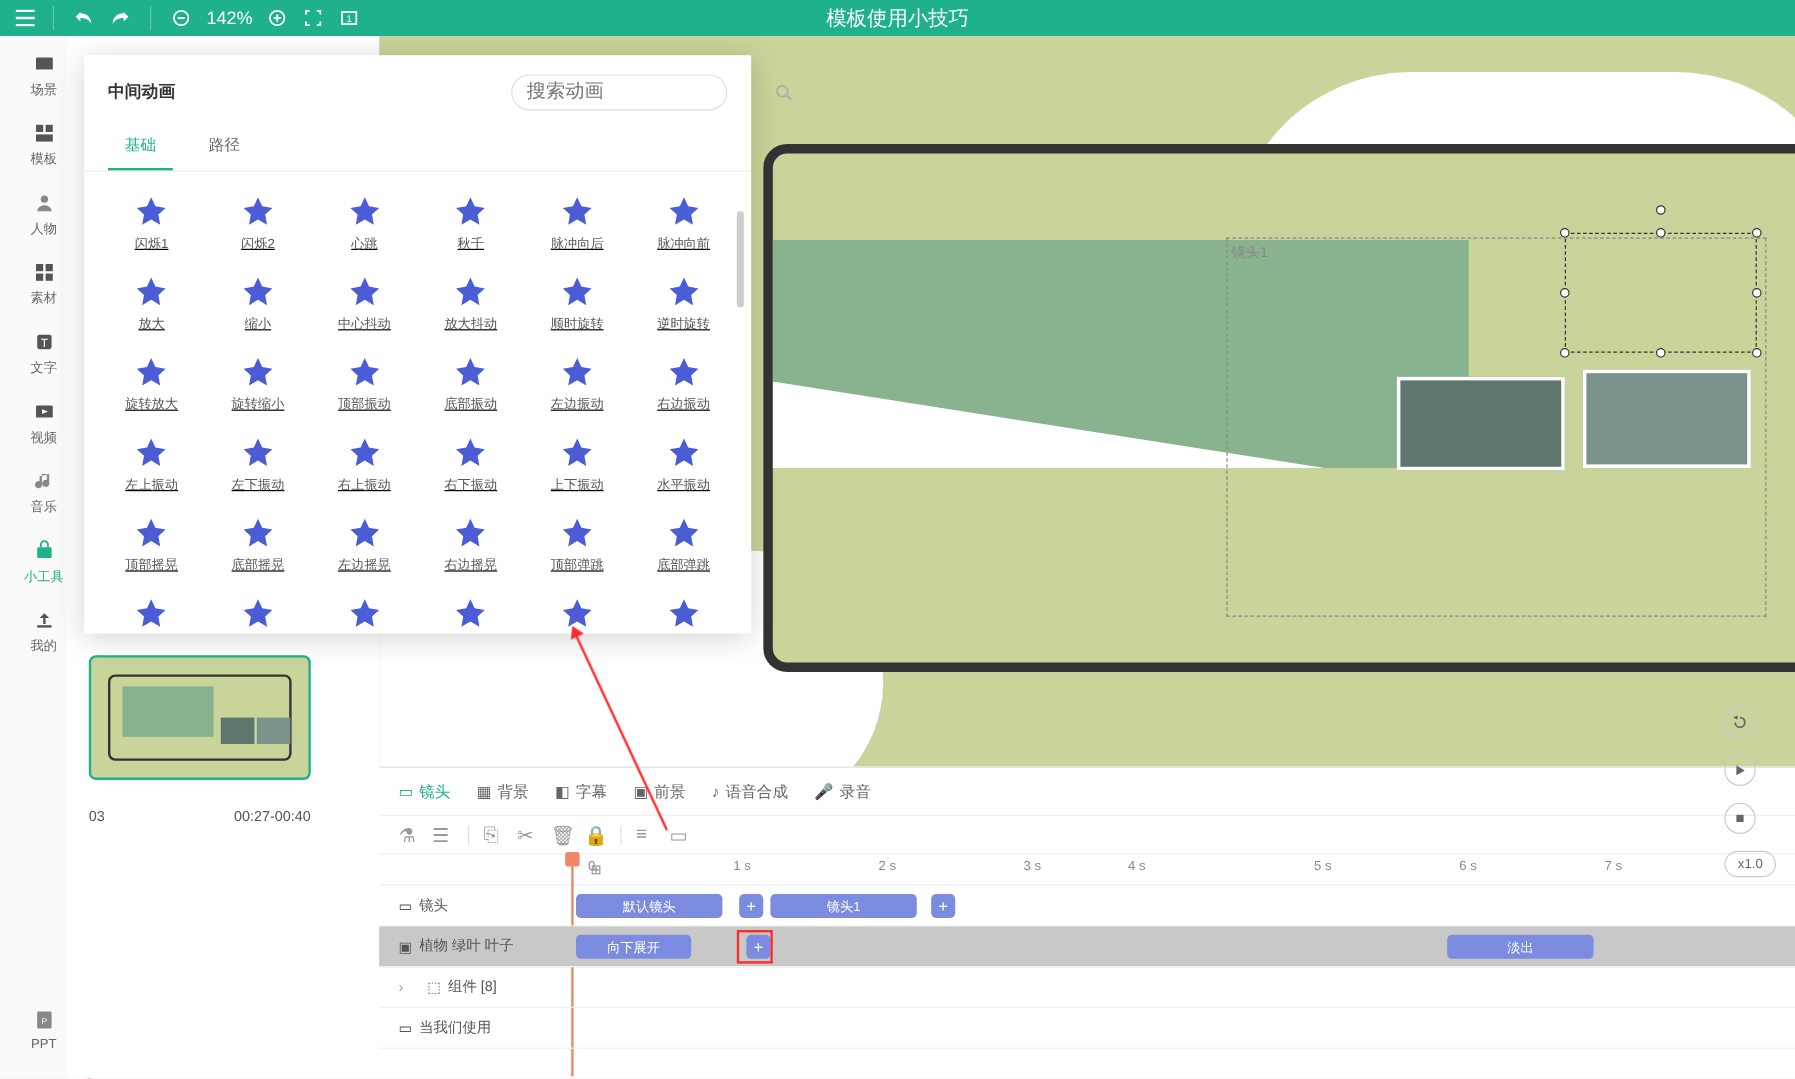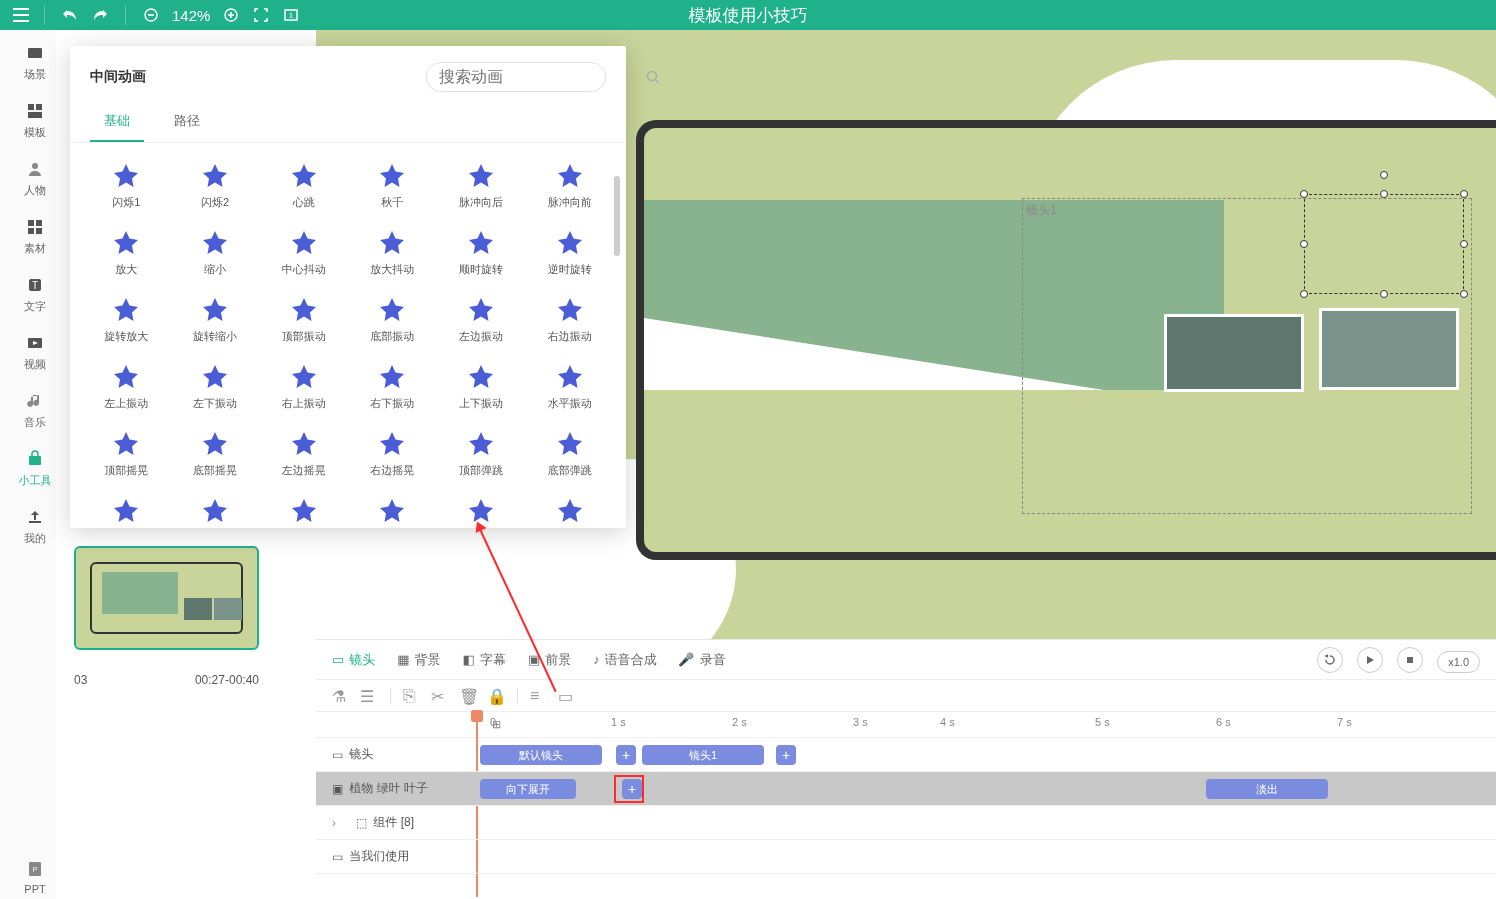--- a/index.html
+++ b/index.html
@@ -8,26 +8,26 @@
 
 .topbar { height: 30px; background: #1fb18a; display: flex; align-items: center; color: #fff; padding: 0 8px; }
 .topbar .menu-btn { width: 26px; height: 26px; display: flex; align-items: center; justify-content: center; cursor: pointer; }
 .topbar .menu-btn svg { fill: #fff; }
 .topbar .sep { width: 1px; height: 20px; background: rgba(255,255,255,0.3); margin: 0 10px; }
 .topbar .tb-btn { width: 24px; height: 24px; display: flex; align-items: center; justify-content: center; cursor: pointer; margin: 0 3px; }
 .topbar .zoom { font-size: 15px; margin: 0 6px; }
 .topbar .title { position: absolute; left: 50%; transform: translateX(-50%); font-size: 17px; }
 
 
-.sidebar { position: absolute; left: 0; top: 30px; width: 76px; bottom: 0; background: #fafafa; border-right: 6px solid #b91c1c; display: flex; flex-direction: column; align-items: center; padding-top: 12px; }
+.sidebar { position: absolute; left: 0; top: 30px; width: 76px; bottom: 0; background: #fafafa; border-right: 3px solid #b91c1c; display: flex; flex-direction: column; align-items: center; padding-top: 12px; }
 .sidebar .item { width: 44px; display: flex; flex-direction: column; align-items: center; margin-bottom: 18px; cursor: pointer; color: #666; }
 .sidebar .item.active { color: #1fb18a; }
 .sidebar .item .ico { width: 22px; height: 22px; display: flex; align-items: center; justify-content: center; margin-bottom: 3px; }
 .sidebar .item .lbl { font-size: 11px; }
-.sidebar .bottom { margin-top: auto; margin-bottom: 4px; }
+.sidebar .bottom { margin-top: auto; margin-bottom: 23px; }
 
 
 .scenes { position: absolute; left: 56px; top: 30px; width: 260px; bottom: 0; background: #fff; padding: 18px; }
 .scenes .thumb { width: 185px; height: 104px; border: 2px solid #1fb18a; border-radius: 6px; background: #c8d49a; position: relative; margin-top: 498px; overflow: hidden; }
 .scenes .thumb .inner { position: absolute; left: 14px; top: 14px; right: 14px; bottom: 14px; border: 2px solid #333; border-radius: 6px; background: #c8d49a; }
 .scenes .thumb .inner .greenbox { position: absolute; left: 10px; top: 8px; width: 76px; height: 42px; background: #89b28f; }
 .scenes .thumb .inner .gray1 { position: absolute; left: 92px; top: 34px; width: 28px; height: 22px; background: #5d776f; }
 .scenes .thumb .inner .gray2 { position: absolute; left: 122px; top: 34px; width: 28px; height: 22px; background: #7a938a; }
 .scenes .meta { display: flex; justify-content: space-between; font-size: 12px; color: #555; margin-top: 23px; width: 185px; }
 
@@ -54,37 +54,37 @@
 
 .popup { position: absolute; left: 70px; top: 46px; width: 556px; height: 482px; background: #fff; border-radius: 0; box-shadow: 0 4px 24px rgba(0,0,0,0.18); z-index: 50; }
 .popup .hdr { display: flex; align-items: center; padding: 16px 20px 10px; }
 .popup .hdr .ttl { font-size: 14px; font-weight: 600; color: #333; }
 .popup .hdr .search { margin-left: auto; width: 180px; height: 30px; border: 1px solid #e0e0e0; border-radius: 16px; display: flex; align-items: center; padding: 0 12px; }
 .popup .hdr .search input { border: none; outline: none; flex: 1; font-size: 16px; color: #888; background: transparent; }
 .popup .hdr .search .sicon { color: #aaa; }
 .popup .tabs { display: flex; border-bottom: 1px solid #eee; padding: 0 20px; }
 .popup .tabs .tab { padding: 10px 14px; font-size: 13px; color: #666; cursor: pointer; border-bottom: 2px solid transparent; margin-right: 16px; }
 .popup .tabs .tab.active { color: #1fb18a; border-bottom-color: #1fb18a; }
-.popup .grid { padding: 10px 14px; display: grid; grid-template-columns: repeat(6, 1fr); gap: 4px; overflow-y: auto; height: 382px; }
+.popup .grid { padding: 10px 14px; display: grid; grid-template-columns: repeat(6, 1fr); gap: 4px; overflow-y: auto; height: 382px; text-decoration: underline; }
 .popup .cell { display: flex; flex-direction: column; align-items: center; padding: 6px 2px; cursor: pointer; border-radius: 4px; }
 .popup .cell .star { width: 34px; height: 34px; display: flex; align-items: center; justify-content: center; color: #4b5dd6; }
 .popup .cell .nm { font-size: 11px; color: #555; margin-top: 2px; white-space: nowrap; }
 .popup .scrollbar { position: absolute; right: 6px; top: 130px; width: 6px; height: 80px; background: #ccc; border-radius: 3px; }
 
 
 .arrow-line { position: absolute; left: 478px; top: 524px; width: 184px; height: 2px; background: #ff2b2b; transform-origin: left center; transform: rotate(65deg); z-index: 60; }
 .arrow-head { position: absolute; left: 474px; top: 520px; width: 0; height: 0; border-right: 10px solid #ff2b2b; border-top: 6px solid transparent; border-bottom: 6px solid transparent; transform: rotate(65deg); z-index: 61; }
 
 
 .timeline { position: absolute; left: 316px; right: 0; bottom: 0; height: 260px; background: #fff; border-top: 1px solid #e5e5e5; }
 .timeline .tl-tabs { height: 40px; display: flex; align-items: center; padding: 0 16px; border-bottom: 1px solid #eee; color: #666; font-size: 13px; }
 .timeline .tl-tabs .t { display: flex; align-items: center; margin-right: 22px; cursor: pointer; }
 .timeline .tl-tabs .t.active { color: #1fb18a; }
 .timeline .tl-tabs .t .ti { margin-right: 5px; }
-.timeline .tl-tabs .controls { margin-left: auto; display: flex; align-items: flex-end; gap: 14px; }
+.timeline .tl-tabs .controls { margin-left: auto; display: flex; align-items: flex-start; gap: 14px; flex-direction: column; }
 .timeline .tl-tabs .controls .cb { width: 26px; height: 26px; border: 1px solid #ccc; border-radius: 50%; display: flex; align-items: center; justify-content: center; cursor: pointer; color: #666; }
 .timeline .tl-tabs .controls .speed { height: 22px; border: 1px solid #ccc; border-radius: 12px; padding: 0 10px; font-size: 11px; display: flex; align-items: center; }
 .timeline .toolbar { height: 32px; border-bottom: 1px solid #eee; display: flex; align-items: center; padding: 0 16px; gap: 10px; color: #999; }
 .timeline .toolbar .tb { width: 18px; height: 18px; cursor: pointer; }
 .timeline .toolbar .div { width: 1px; height: 16px; background: #e0e0e0; margin: 0 2px; }
 .timeline .ruler { height: 26px; border-bottom: 1px solid #eee; display: flex; align-items: center; padding-left: 160px; position: relative; font-size: 11px; color: #888; }
 .timeline .ruler .rb { width: 18px; margin-left: 16px; }
 .timeline .ruler .tick { position: absolute; top: 4px; }
 .timeline .ruler .playhead { position: absolute; left: 160px; top: 0; width: 2px; bottom: -160px; background: #e86; }
 .timeline .ruler .playhead::before { content:''; position:absolute; top:-2px; left:-5px; width:12px; height:12px; background:#e86; border-radius:2px; }

